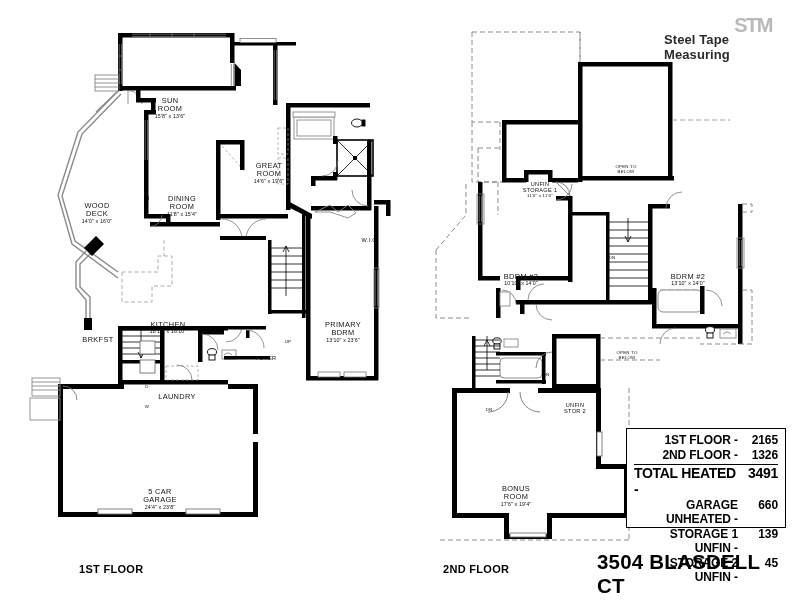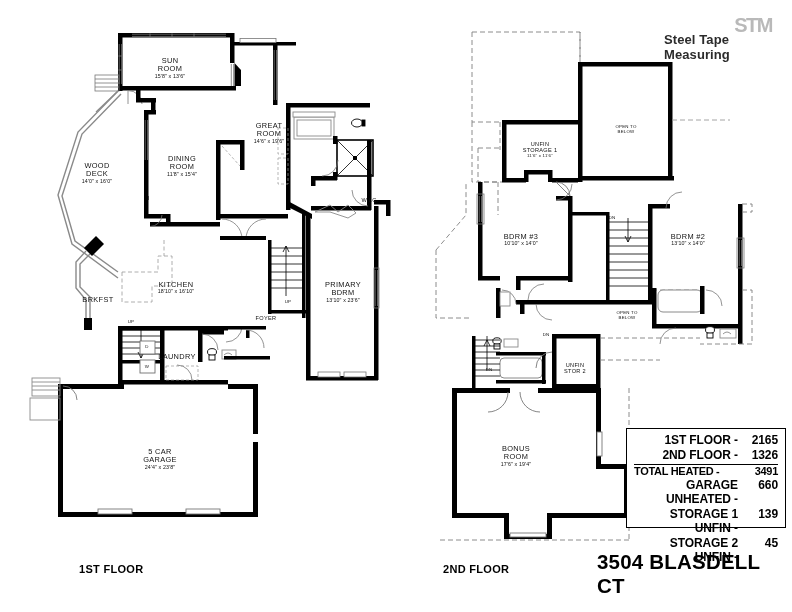--- a/index.html
+++ b/index.html
@@ -1,41 +1,41 @@
 <!DOCTYPE html>
 <html><head>
 <meta charset="utf-8">
 <style>
   html,body{margin:0;padding:0;background:#ffffff;}
   body{width:792px;height:612px;position:relative;overflow:hidden;
        font-family:"Liberation Sans","DejaVu Sans",sans-serif;color:#000;}
   #plan{position:absolute;left:0;top:0;width:792px;height:612px;}
   .lbl{position:absolute;text-align:center;line-height:1.12;white-space:nowrap;
        font-family:"Liberation Sans","DejaVu Sans",sans-serif;color:#111;
-       transform:translate(-50%,-50%);pointer-events:none;}
+       transform:translate(-50%,-50%);pointer-events:none;margin-top:40px;}
   .rmname{font-size:7.4px;letter-spacing:.35px;font-weight:400;}
   .rmdim{font-size:5.3px;letter-spacing:.1px;}
   .tiny{font-size:5.6px;letter-spacing:.3px;}
   .micro{font-size:4.4px;letter-spacing:.2px;}
   .floorlbl{position:absolute;font-size:11px;font-weight:700;letter-spacing:.3px;}
   .addr{position:absolute;font-size:20.5px;font-weight:700;letter-spacing:.2px;}
 
   
   #areatable{position:absolute;left:626px;top:428px;width:160px;height:100px;
              border:1.6px solid #000;background:#fff;box-sizing:border-box;
              padding:3px 7px 2px 7px;}
   #areatable .thead{font-size:11.5px;font-weight:600;text-align:center;
              letter-spacing:-.1px;padding-bottom:1px;border-bottom:1.4px solid #000;}
   #areatable .row{display:flex;justify-content:space-between;align-items:baseline;
              font-size:12px;font-weight:600;letter-spacing:-.1px;padding:1px 0 0 0;}
   #areatable .row .lab{text-align:right;flex:1;padding-right:10px;}
   #areatable .row .val{width:30px;text-align:right;}
   #areatable .sep{border-top:1.4px solid #000;margin-top:2px;}
   #areatable .total{display:flex;justify-content:space-between;align-items:baseline;
-             font-size:11px;font-weight:600;letter-spacing:-.3px;padding-top:0px;}
+             font-size:14px;font-weight:600;letter-spacing:-.3px;padding-top:0px;}
   #areatable .total .val{width:38px;text-align:right;}
 
   
   #logo{position:absolute;left:664px;top:14px;width:122px;height:34px;}
   #logo .stm{position:absolute;right:14px;top:0px;font-size:20px;font-weight:800;
        color:#b9b9b9;letter-spacing:-1.5px;font-family:"Liberation Sans",sans-serif;}
   #logo .nm{position:absolute;right:0px;top:18px;font-size:13px;font-weight:700;
        color:#2b2b2b;letter-spacing:.1px;}
 </style>
 </head>
@@ -458,21 +458,21 @@
   <div class="rmname">ROOM</div>
   <div class="rmdim">11'8" x 15'4"</div>
 </div>
 
 <div class="lbl" style="left:269px;top:133px">
   <div class="rmname">GREAT</div>
   <div class="rmname">ROOM</div>
   <div class="rmdim">14'6" x 19'6"</div>
 </div>
 
-<div class="lbl" style="left:176px;top:288px">
+<div class="lbl" style="left:168px;top:288px">
   <div class="rmname">KITCHEN</div>
   <div class="rmdim">18'10" x 16'10"</div>
 </div>
 
 <div class="lbl" style="left:98px;top:300px">
   <div class="rmname">BRKFST</div>
 </div>
 
 <div class="lbl" style="left:177px;top:357px">
   <div class="rmname">LAUNDRY</div>

